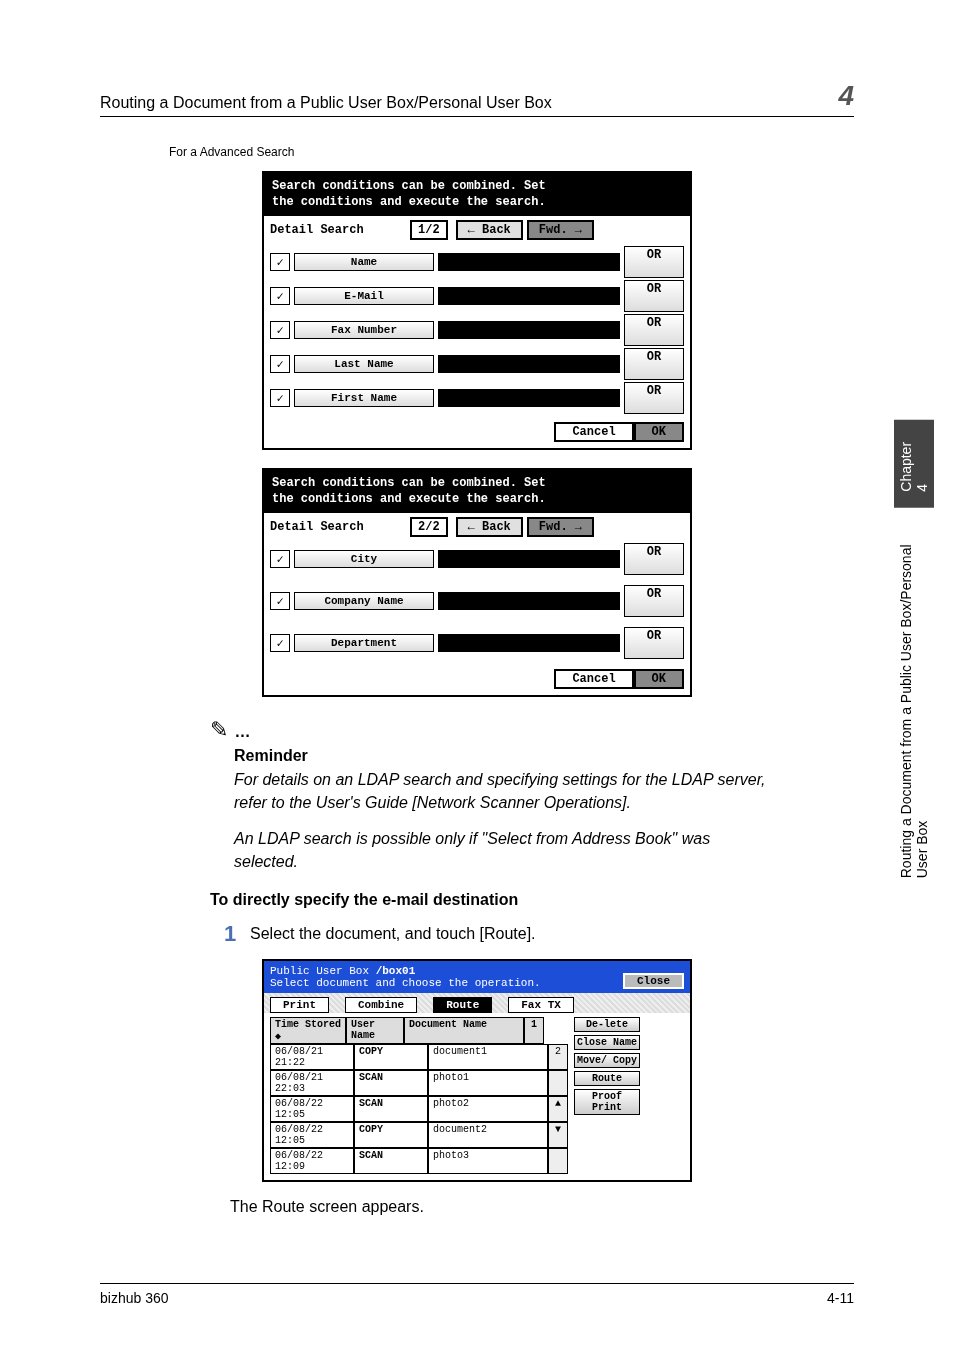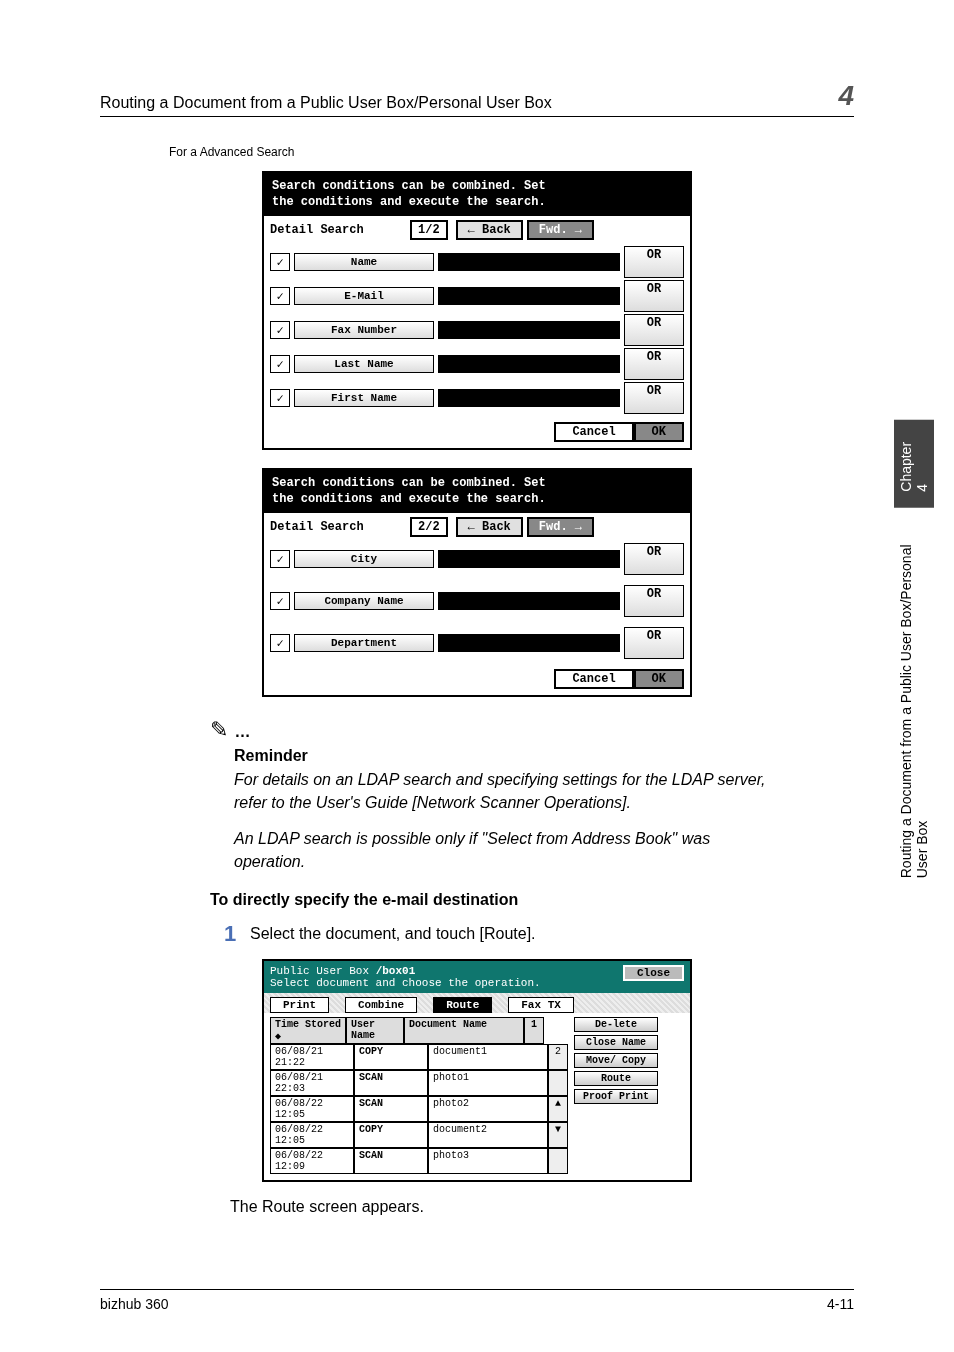--- a/index.html
+++ b/index.html
@@ -9,64 +9,64 @@
   .header-title { font-size: 16px; }
   .header-num { font-size: 28px; font-weight: bold; font-style: italic; color: #555; }
   .section-title { font-size: 12px; margin: 28px 0 12px 69px; }
   .lcd { width: 430px; margin: 0 auto 18px auto; border: 2px solid #000; font-family: "Courier New", monospace; font-size: 12px; }
   .lcd-header { background: #000; color: #fff; padding: 6px 8px; font-weight: bold; line-height: 1.3; }
   .lcd-body { padding: 4px 6px 6px 6px; }
   .lcd-toprow { display: flex; align-items: center; margin-bottom: 6px; }
   .lcd-toprow .lbl { font-weight: bold; flex: 0 0 140px; }
   .lcd-toprow .page-ind { border: 2px solid #000; padding: 1px 6px; font-weight: bold; margin-right: 4px; }
   .lcd-toprow .btn { border: 2px solid #000; background: #e0e0e0; padding: 1px 10px; font-weight: bold; margin-left: 4px; }
-  .lcd-toprow .btn.fwd { background: #888; color: #ffffff; }
+  .lcd-toprow .btn.fwd { background: #888; color: #000000; }
   .lcd-row { display: flex; align-items: center; margin: 2px 0; }
   .lcd-row .check { width: 20px; height: 18px; border: 1px solid #000; margin-right: 4px; display: flex; align-items: center; justify-content: center; font-size: 12px; }
   .lcd-row .field { width: 140px; height: 18px; border: 1px solid #000; background: linear-gradient(#fff,#ddd); text-align: center; font-weight: bold; line-height: 16px; font-size: 11px; }
   .lcd-row .val { flex: 1; height: 18px; border: 1px solid #000; background: #000; margin: 0 4px; }
   .lcd-row .or { width: 60px; height: 32px; border: 1px solid #000; background: linear-gradient(#fff,#ddd); text-align: center; font-weight: bold; line-height: 16px; }
   .lcd-footer { display: flex; justify-content: flex-end; margin-top: 8px; }
   .lcd-footer .fbtn { border: 2px solid #000; padding: 1px 16px; font-weight: bold; background: #fff; }
   .lcd-footer .fbtn.ok { background: #888; }
   .note-block { margin: 20px 0 0 110px; }
   .pencil { font-size: 22px; }
   .reminder-title { font-weight: bold; margin: 4px 0 4px 24px; }
   .reminder-body { font-style: italic; margin: 0 80px 14px 24px; line-height: 1.4; }
   .subsection { font-weight: bold; margin: 18px 0 12px 0; }
   .step { display: flex; margin: 0 0 12px 0; }
   .step-num { color: #4a6fb5; font-size: 22px; font-weight: bold; width: 40px; text-align: center; }
   .step-text { padding-top: 4px; }
   .lcd2 { width: 430px; margin: 8px auto 16px auto; border: 2px solid #000; font-family: "Courier New", monospace; font-size: 11px; }
-  .lcd2-hdr { display: flex; justify-content: space-between; background: #0f766e; color: #fff; padding: 4px 6px; align-items: flex-start; }
+  .lcd2-hdr { display: flex; justify-content: space-between; background: #1d4ed8; color: #fff; padding: 4px 6px; align-items: flex-end; }
   .lcd2-hdr .close { border: 2px solid #fff; background: #bbb; color: #000; padding: 0 12px; font-weight: bold; }
   .lcd2-tabs { display: flex; gap: 16px; padding: 4px 6px 0 6px; background: repeating-linear-gradient(45deg,#ddd,#ddd 2px,#eee 2px,#eee 4px); }
   .lcd2-tabs .tab { border: 1px solid #000; padding: 1px 12px; background: #fff; font-weight: bold; }
   .lcd2-tabs .tab.active { background: #000; color: #fff; }
   .lcd2-grid { padding: 4px 6px 6px 6px; }
   .grid-top { display: flex; }
   .grid-top .colhdr { border: 1px solid #000; background: #ddd; font-weight: bold; padding: 1px 4px; font-size: 10px; }
   .grid-top .c1 { width: 76px; }
   .grid-top .c2 { width: 58px; }
   .grid-top .c3 { width: 120px; }
   .grid-top .c4 { width: 20px; text-align: center;}
   .grid-row { display: flex; }
   .grid-row div { border: 1px solid #000; padding: 1px 4px; font-size: 10px; background:#fff; }
   .grid-row .c1 { width: 84px; }
   .grid-row .c2 { width: 74px; font-weight:bold;}
   .grid-row .c3 { width: 120px; }
   .grid-row .c4 { width: 20px; text-align:center; background:#eee;}
   .side-btns { display: inline-block; vertical-align: top; margin-left: 6px; }
-  .side-btns .sbtn { border: 1px solid #000; background: linear-gradient(#fff,#ccc); padding: 1px 0; margin-bottom: 3px; font-weight: bold; font-size: 10px; text-align: center; width: 84px; line-height: 1.1;}
+  .side-btns .sbtn { border: 1px solid #000; background: linear-gradient(#fff,#ccc); padding: 1px 0; margin-bottom: 3px; font-weight: bold; font-size: 10px; text-align: center; width: 66px; line-height: 1.1;}
   .flex-row { display:flex; align-items:flex-start;}
   .result-text { margin: 10px 0 0 130px; }
   .side-tab { position: absolute; right: 26px; top: 420px; width: 28px; height: 470px; display:flex; flex-direction:column; align-items:center;}
   .side-tab .dark { background: #444; color: #fff; writing-mode: vertical-rl; transform: rotate(180deg); padding: 16px 4px; font-size: 14px; }
   .side-tab .light { writing-mode: vertical-rl; transform: rotate(180deg); padding: 12px 4px; font-size: 14px; }
-  .page-footer { position: absolute; bottom: 40px; left: 100px; right: 100px; border-top: 1px solid #000; padding-top: 6px; display: flex; justify-content: space-between; font-size: 14px; }
+  .page-footer { position: absolute; bottom: 46px; left: 100px; right: 100px; border-top: 1px solid #000; padding-top: 6px; display: flex; justify-content: space-between; font-size: 14px; }
 </style>
 </head>
 <body>
 
 <div class="page">
   <div class="header-line">
     <span class="header-title">Routing a Document from a Public User Box/Personal User Box</span>
     <span class="header-num">4</span>
   </div>
 
@@ -155,21 +155,21 @@
         <span class="fbtn">Cancel</span>
         <span class="fbtn ok">OK</span>
       </div>
     </div>
   </div>
 
   <div class="note-block">
     <div class="pencil">✎ <span style="font-size:16px;font-weight:bold;">…</span></div>
     <div class="reminder-title">Reminder</div>
     <div class="reminder-body">For details on an LDAP search and specifying settings for the LDAP server, refer to the User's Guide [Network Scanner Operations].</div>
-    <div class="reminder-body">An LDAP search is possible only if "Select from Address Book" was operation.</div>
+    <div class="reminder-body">An LDAP search is possible only if "Select from Address Book" was selected.</div>
   </div>
 
   <div class="subsection" style="margin-left:110px;">To directly specify the e-mail destination</div>
 
   <div class="step" style="margin-left:110px;">
     <div class="step-num">1</div>
     <div class="step-text">Select the document, and touch [Route].</div>
   </div>
 
   <div class="lcd2">

